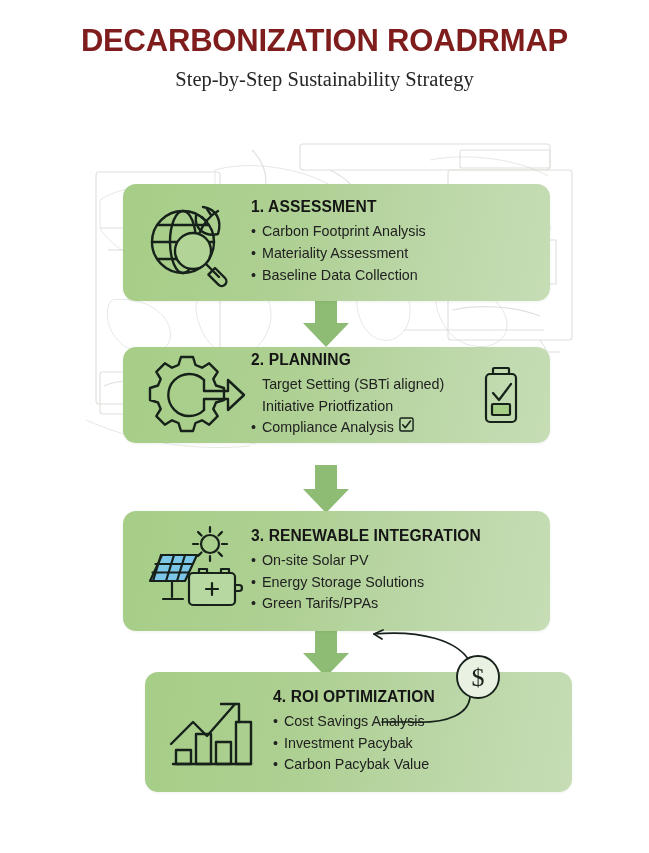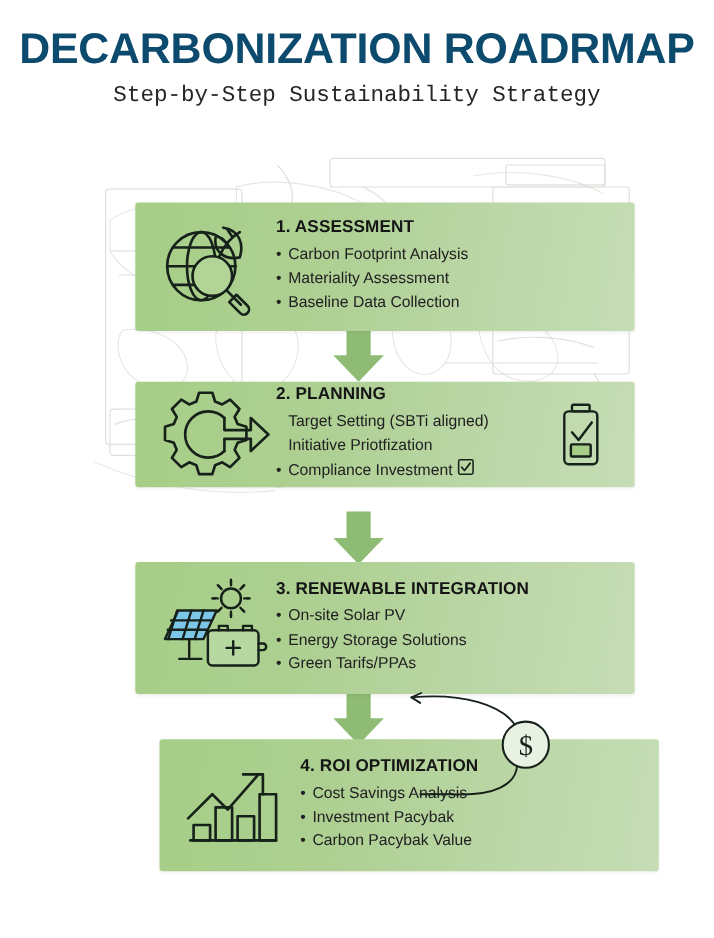--- a/index.html
+++ b/index.html
@@ -27,47 +27,46 @@
 
   
   #title-block {
     position: absolute;
     left: 0; top: 24px;
     width: 649px;
     text-align: center;
     z-index: 3;
   }
   #page-title {
-    font-size: 39px;
+    font-size: 31px;
     font-weight: bold;
     letter-spacing: -0.2px;
-    color: #0c4a6e;
+    color: #7f1d1d;
     line-height: 1.1;
     margin: 0;
     font-family: "Liberation Sans", sans-serif;
   }
   #page-subtitle {
     font-size: 20.5px;
     font-weight: normal;
     color: #262626;
     margin: 10px 0 0 0;
     line-height: 1.1;
-    font-family: Liberation Mono, monospace;
+    font-family: Liberation Serif, serif;
   }
 
   
   .step-card {
     position: absolute;
     left: 123px;
     width: 427px;
-    border-radius: 3px;
+    border-radius: 13px;
     background: linear-gradient(100deg, #a6ce87 0%, #aed093 38%, #bcd7a8 72%, #c6ddb5 100%);
     box-shadow: 0 1px 3px rgba(0,0,0,0.06);
     z-index: 2;
-    padding-left: 27px;
   }
   #card-1 { top: 184px; height: 117px; }
   #card-2 { top: 347px; height: 96px; }
   #card-3 { top: 511px; height: 120px; text-decoration: underline; }
   #card-4 { top: 672px; height: 120px; margin-left: 22px; }
 
   .card-icon {
     position: absolute;
     left: 18px;
     top: 50%;
@@ -254,21 +253,21 @@
       <li>
           <span class="bullet-dot hidden">•</span>
           <span>Target Setting (SBTi aligned)</span>
         </li>
       <li>
           <span class="bullet-dot hidden">•</span>
           <span>Initiative Priotfization</span>
         </li>
       <li>
         <span class="bullet-dot">•</span>
-        <span>Compliance Investment</span>
+        <span>Compliance Analysis</span>
         <svg class="inline-check" viewBox="0 0 16 16" xmlns="http://www.w3.org/2000/svg">
           <rect x="1" y="1" width="14" height="14" rx="1.6" fill="none" stroke="#16211a" stroke-width="1.5"></rect>
           <path d="M4 8.3 l2.7 3.1 L12.2 4.3" fill="none" stroke="#16211a" stroke-width="1.7" stroke-linecap="round" stroke-linejoin="round"></path>
         </svg>
       </li>
     </ul>
   </div>
   <svg style="position:absolute; right:30px; top:50%; transform:translateY(-50%); width:38px; height:58px;" viewBox="0 0 38 58" xmlns="http://www.w3.org/2000/svg">
     <g fill="none" stroke="#16211a" stroke-width="2.2" stroke-linejoin="round" stroke-linecap="round">
       <rect x="11" y="2" width="16" height="6" rx="1.2"></rect>

